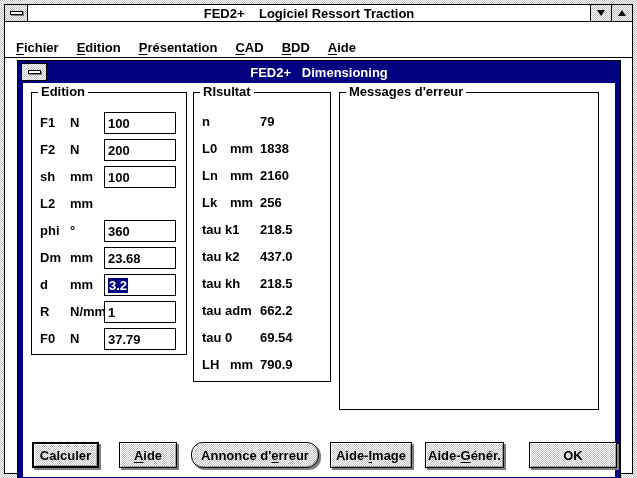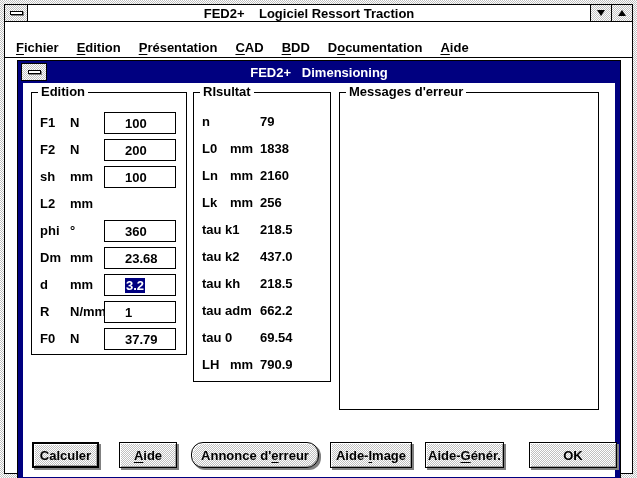--- a/index.html
+++ b/index.html
@@ -42,21 +42,21 @@
   .groupbox{position:absolute;border:1px solid #000;background:#fff;}
   .group-label{position:absolute;top:-9px;left:6px;background:#fff;padding:0 3px;white-space:nowrap;}
   .gb-edition{left:8px;top:9px;width:156px;height:263px;}
   .gb-result{left:170px;top:9px;width:138px;height:290px;}
   .gb-messages{left:316px;top:9px;width:260px;height:318px;}
   
   .ed-rows{position:absolute;left:0;top:17px;right:0;}
   .ed-row{position:relative;height:27px;}
   .ed-label{position:absolute;left:8px;top:5px;white-space:nowrap;}
   .ed-unit{position:absolute;left:38px;top:5px;white-space:nowrap;}
-  .ed-input{position:absolute;left:72px;top:2px;width:72px;height:22px;border:1px solid #000;background:#fff;display:flex;align-items:center;padding-left:20px;}
+  .ed-input{position:absolute;left:72px;top:2px;width:72px;height:22px;border:1px solid #000;background:#fff;display:flex;align-items:center;padding-left:3px;}
   .sel{background:#000080;color:#fff;padding:0 1px;}
   
   .res-rows{position:absolute;left:0;top:16px;right:0;}
   .res-row{position:relative;height:27px;}
   .res-label{position:absolute;left:8px;top:5px;white-space:nowrap;}
   .res-unit{position:absolute;left:36px;top:5px;white-space:nowrap;}
   .res-value{position:absolute;left:66px;top:5px;white-space:nowrap;}
   
   .btn{position:absolute;top:359px;height:26px;border:1px solid #000;
        background-color:#c0c0c0;
@@ -91,21 +91,20 @@
           <span class="tri-up"></span>
         </div>
       </div>
 
       <div class="menubar">
         <span class="menu-item"><span></span><span class="mn">F</span><span>ichier</span></span>
         <span class="menu-item"><span></span><span class="mn">E</span><span>dition</span></span>
         <span class="menu-item"><span></span><span class="mn">P</span><span>résentation</span></span>
         <span class="menu-item"><span></span><span class="mn">C</span><span>AD</span></span>
         <span class="menu-item"><span></span><span class="mn">B</span><span>DD</span></span>
-        <span class="menu-item"><span>D</span><span class="mn">o</span><span>cumentation</span></span>
         <span class="menu-item"><span></span><span class="mn">A</span><span>ide</span></span>
       </div>
 
       <div class="client">
         <div class="dialog">
           <div class="dialog-title">
             <span class="dlg-sysbox dither">
               <span class="dash"></span>
             </span>
             <span>FED2+   Dimensioning</span>

